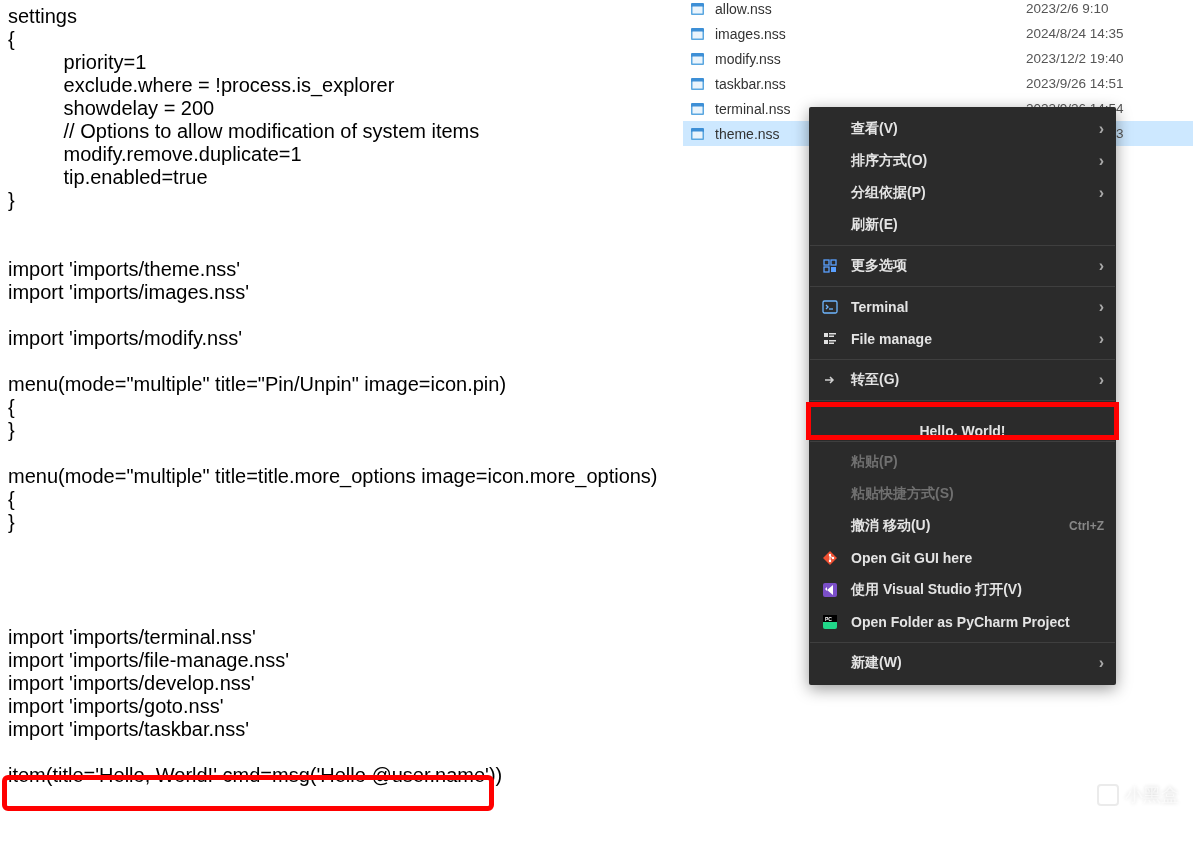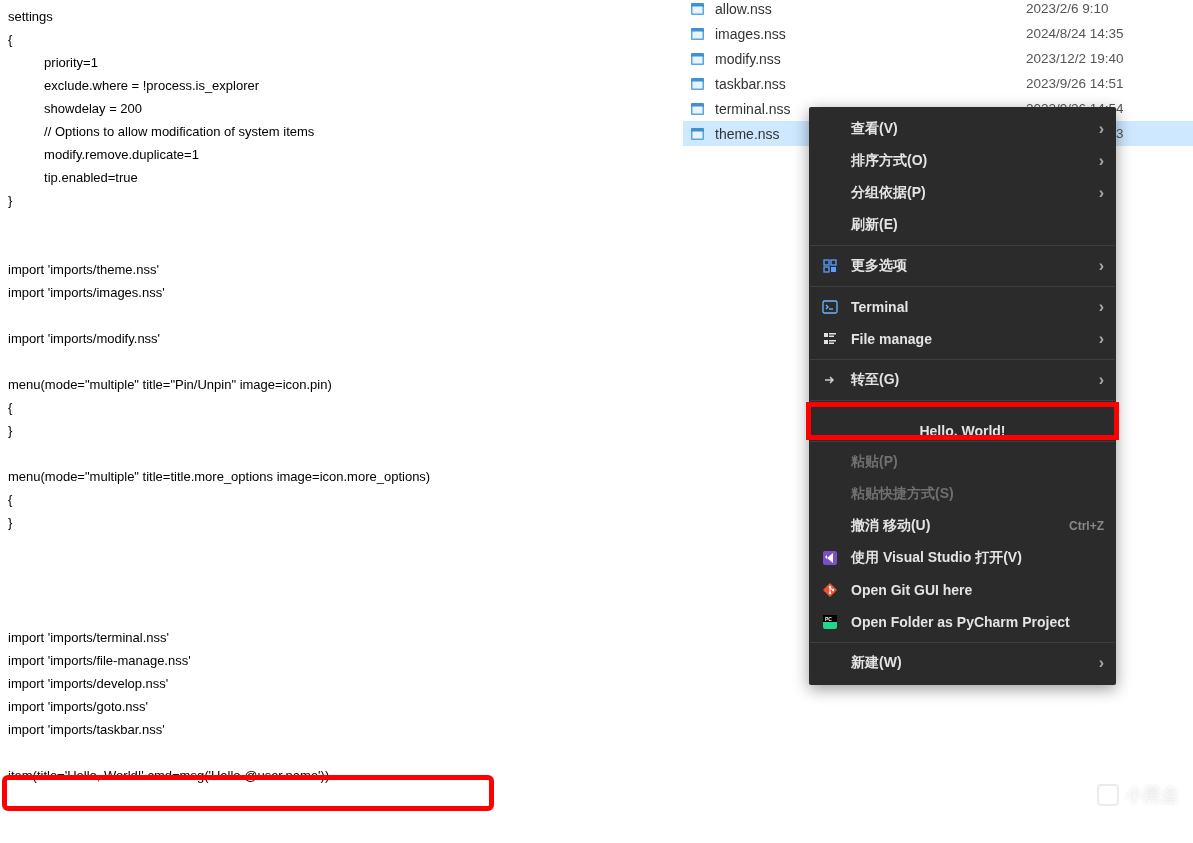--- a/index.html
+++ b/index.html
@@ -9,21 +9,21 @@
       background: #fff;
       font-family: Arial, "Microsoft YaHei", sans-serif;
       position: relative;
       overflow: hidden;
     }
     .code-area {
       position: absolute;
       left: 8px;
       top: 5px;
       width: 680px;
-      font-size: 13px;
+      font-size: 20px;
       line-height: 23px;
       color: #000;
       white-space: pre;
       font-family: Arial, sans-serif;
     }
     .code-line { min-height: 23px; }
     .highlight-line {
       position: absolute;
       left: 2px;
       top: 775px;
@@ -288,42 +288,42 @@
       <span class="menu-label">粘贴快捷方式(S)</span>
     </div>
     <div class="menu-item">
       <span class="menu-icon"></span>
       <span class="menu-label">撤消 移动(U)</span>
       <span class="menu-shortcut">Ctrl+Z</span>
     </div>
     <div class="menu-item">
       <span class="menu-icon">
         <svg width="16" height="16" viewBox="0 0 16 16">
-          <rect x="1" y="1" width="14" height="14" rx="2" fill="#7b4fc9"></rect>
-          <path d="M11 3 L11 13 L5 8 Z M5 5 L3 7 L5 9" fill="#fff"></path>
-        </svg>
-      </span>
-      <span class="menu-label">使用 Visual Studio 打开(V)</span>
-    </div>
-    <div class="menu-item">
-      <span class="menu-icon">
-        <svg width="16" height="16" viewBox="0 0 16 16">
           <path d="M8 1 L15 8 L8 15 L1 8 Z" fill="#f05133"></path>
           <circle cx="8" cy="5" r="1.2" fill="#fff"></circle>
           <circle cx="11" cy="8" r="1.2" fill="#fff"></circle>
           <circle cx="8" cy="11" r="1.2" fill="#fff"></circle>
           <line x1="8" y1="5" x2="8" y2="11" stroke="#fff" stroke-width="1"></line>
           <line x1="8" y1="6" x2="11" y2="8" stroke="#fff" stroke-width="1"></line>
         </svg>
       </span>
       <span class="menu-label">Open Git GUI here</span>
     </div>
     <div class="menu-item">
       <span class="menu-icon">
         <svg width="16" height="16" viewBox="0 0 16 16">
+          <rect x="1" y="1" width="14" height="14" rx="2" fill="#7b4fc9"></rect>
+          <path d="M11 3 L11 13 L5 8 Z M5 5 L3 7 L5 9" fill="#fff"></path>
+        </svg>
+      </span>
+      <span class="menu-label">使用 Visual Studio 打开(V)</span>
+    </div>
+    <div class="menu-item">
+      <span class="menu-icon">
+        <svg width="16" height="16" viewBox="0 0 16 16">
           <rect x="1" y="1" width="14" height="14" rx="2" fill="#21d789"></rect>
           <rect x="1" y="1" width="14" height="7" fill="#000"></rect>
           <text x="3" y="7" font-size="5" fill="#fff" font-family="Arial">PC</text>
         </svg>
       </span>
       <span class="menu-label">Open Folder as PyCharm Project</span>
     </div>
     <div class="menu-sep"></div>
     <div class="menu-item">
       <span class="menu-icon"></span>

